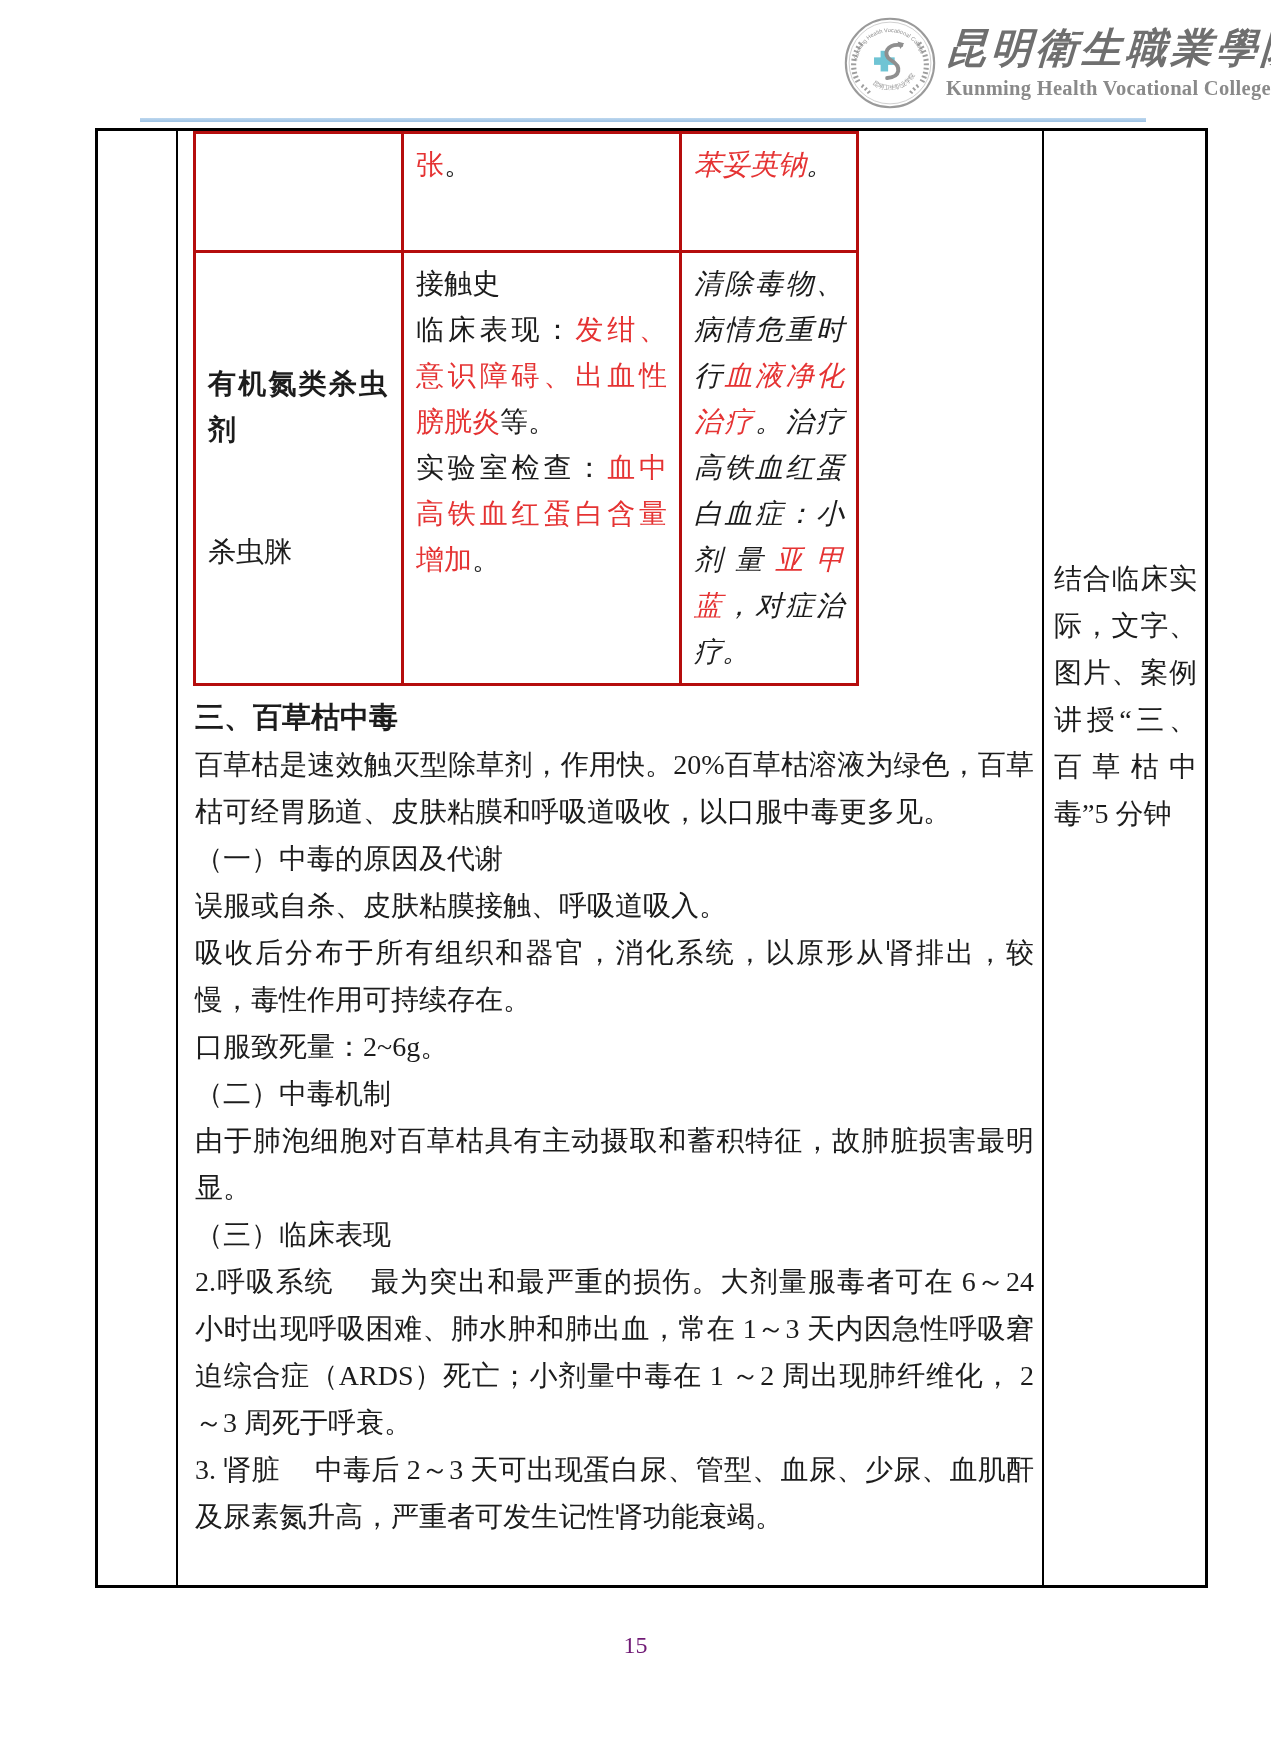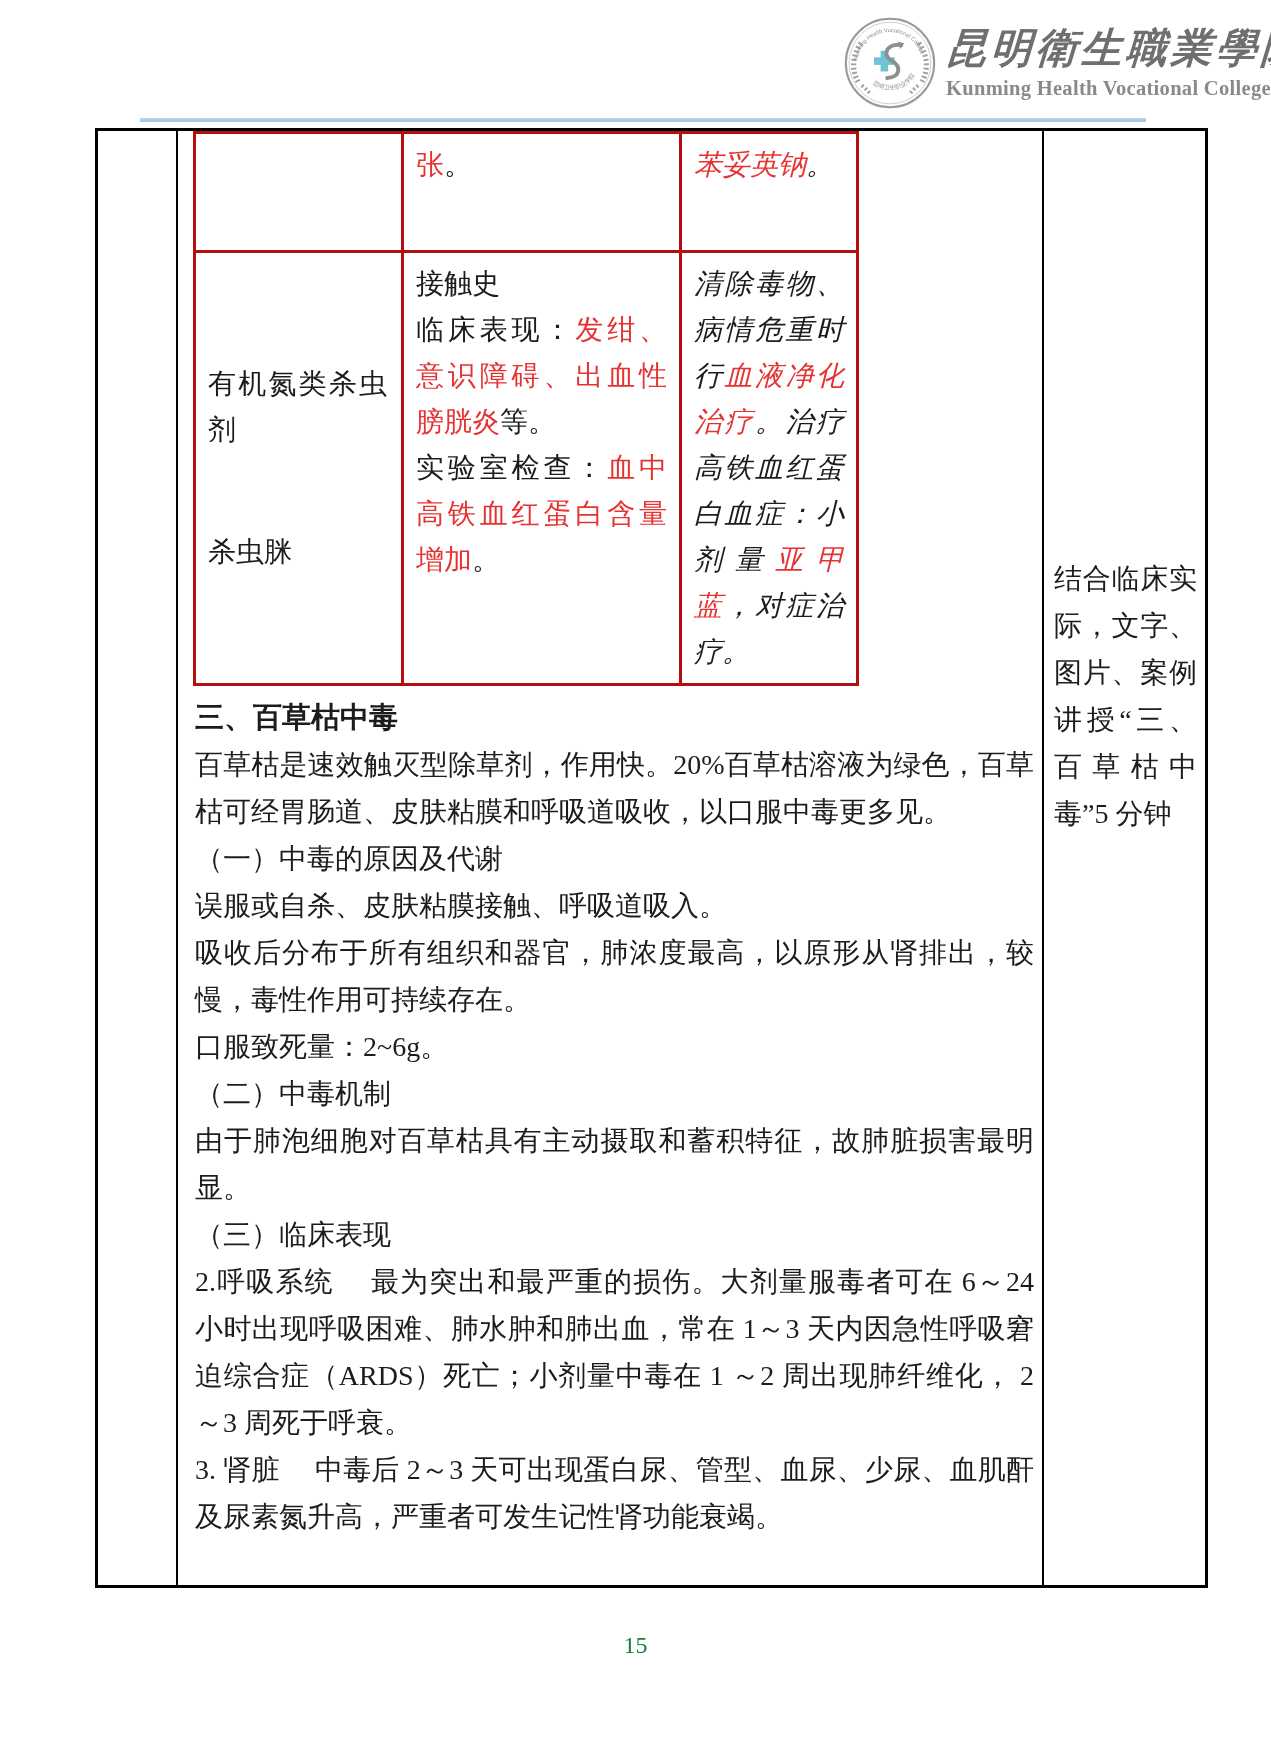--- a/index.html
+++ b/index.html
@@ -43,35 +43,35 @@
   .red-table td{
     border:3px solid #b50d0d;
     font-size:28px;line-height:46px;
     padding:8px 12px;vertical-align:top;box-sizing:border-box;
     white-space:pre-line;text-align:justify;
   }
   td.w1{width:208px;} td.w2{width:278px;} td.w3{width:177px;font-style:italic;}
   tr.r1 td{height:119px;}
   tr.r2 td{height:322px;}
   td.v-mid{vertical-align:middle;}
-  .cell-title{font-weight:normal;letter-spacing:2px;}
+  .cell-title{font-weight:bold;letter-spacing:2px;}
   .cell-sub{margin-top:30px;}
   .c-red{color:#e53333;}
   
   .section-heading{
     margin:8px 0 0 15px;font-size:29px;line-height:47px;font-weight:bold;
   }
   .body-par{
     margin:0 8px 0 15px;font-size:28px;line-height:47px;
     text-align:justify;
   }
   
   .page-number{
     position:absolute;left:0;top:1632px;width:1271px;text-align:center;
-    font-size:24px;color:#15803d;
+    font-size:24px;color:#701a75;
   }
 </style>
 </head>
 <body>
 
 <div class="page">
 
   <div class="logo">
     <svg viewBox="0 0 100 100" width="94" height="94">
       <circle cx="50" cy="50" r="47" fill="none" stroke="#9a9a9a" stroke-width="2.2"></circle>
@@ -119,21 +119,21 @@
 实验室检查：</span><span class="c-red">血中高铁血红蛋白含量增加</span><span>。</span></td>
           <td class="w3 v-mid"><span>清除毒物、病情危重时行</span><span class="c-red">血液净化治疗</span><span>。治疗高铁血红蛋白血症：小剂量</span><span class="c-red">亚甲蓝</span><span>，对症治疗。</span></td>
         </tr>
       </tbody>
         </table>
 
       <div class="section-heading">三、百草枯中毒</div>
       <p class="body-par">百草枯是速效触灭型除草剂，作用快。20%百草枯溶液为绿色，百草枯可经胃肠道、皮肤粘膜和呼吸道吸收，以口服中毒更多见。</p>
       <p class="body-par">（一）中毒的原因及代谢</p>
       <p class="body-par">误服或自杀、皮肤粘膜接触、呼吸道吸入。</p>
-      <p class="body-par">吸收后分布于所有组织和器官，肺浓度最高，以原形从肾排出，较慢，毒性作用可持续存在。</p>
+      <p class="body-par">吸收后分布于所有组织和器官，消化系统，以原形从肾排出，较慢，毒性作用可持续存在。</p>
       <p class="body-par">口服致死量：2~6g。</p>
       <p class="body-par">（二）中毒机制</p>
       <p class="body-par">由于肺泡细胞对百草枯具有主动摄取和蓄积特征，故肺脏损害最明显。</p>
       <p class="body-par">（三）临床表现</p>
       <p class="body-par">2.呼吸系统　 最为突出和最严重的损伤。大剂量服毒者可在 6～24 小时出现呼吸困难、肺水肿和肺出血，常在 1～3 天内因急性呼吸窘迫综合症（ARDS）死亡；小剂量中毒在 1 ～2 周出现肺纤维化， 2～3 周死于呼衰。</p>
       <p class="body-par">3. 肾脏　 中毒后 2～3 天可出现蛋白尿、管型、血尿、少尿、血肌酐及尿素氮升高，严重者可发生记性肾功能衰竭。</p>
     </div>
 
     <div class="col-side">
       <span>结合临床实际，文字、图片、案例讲授“三、百草枯中毒”5 分钟</span>

